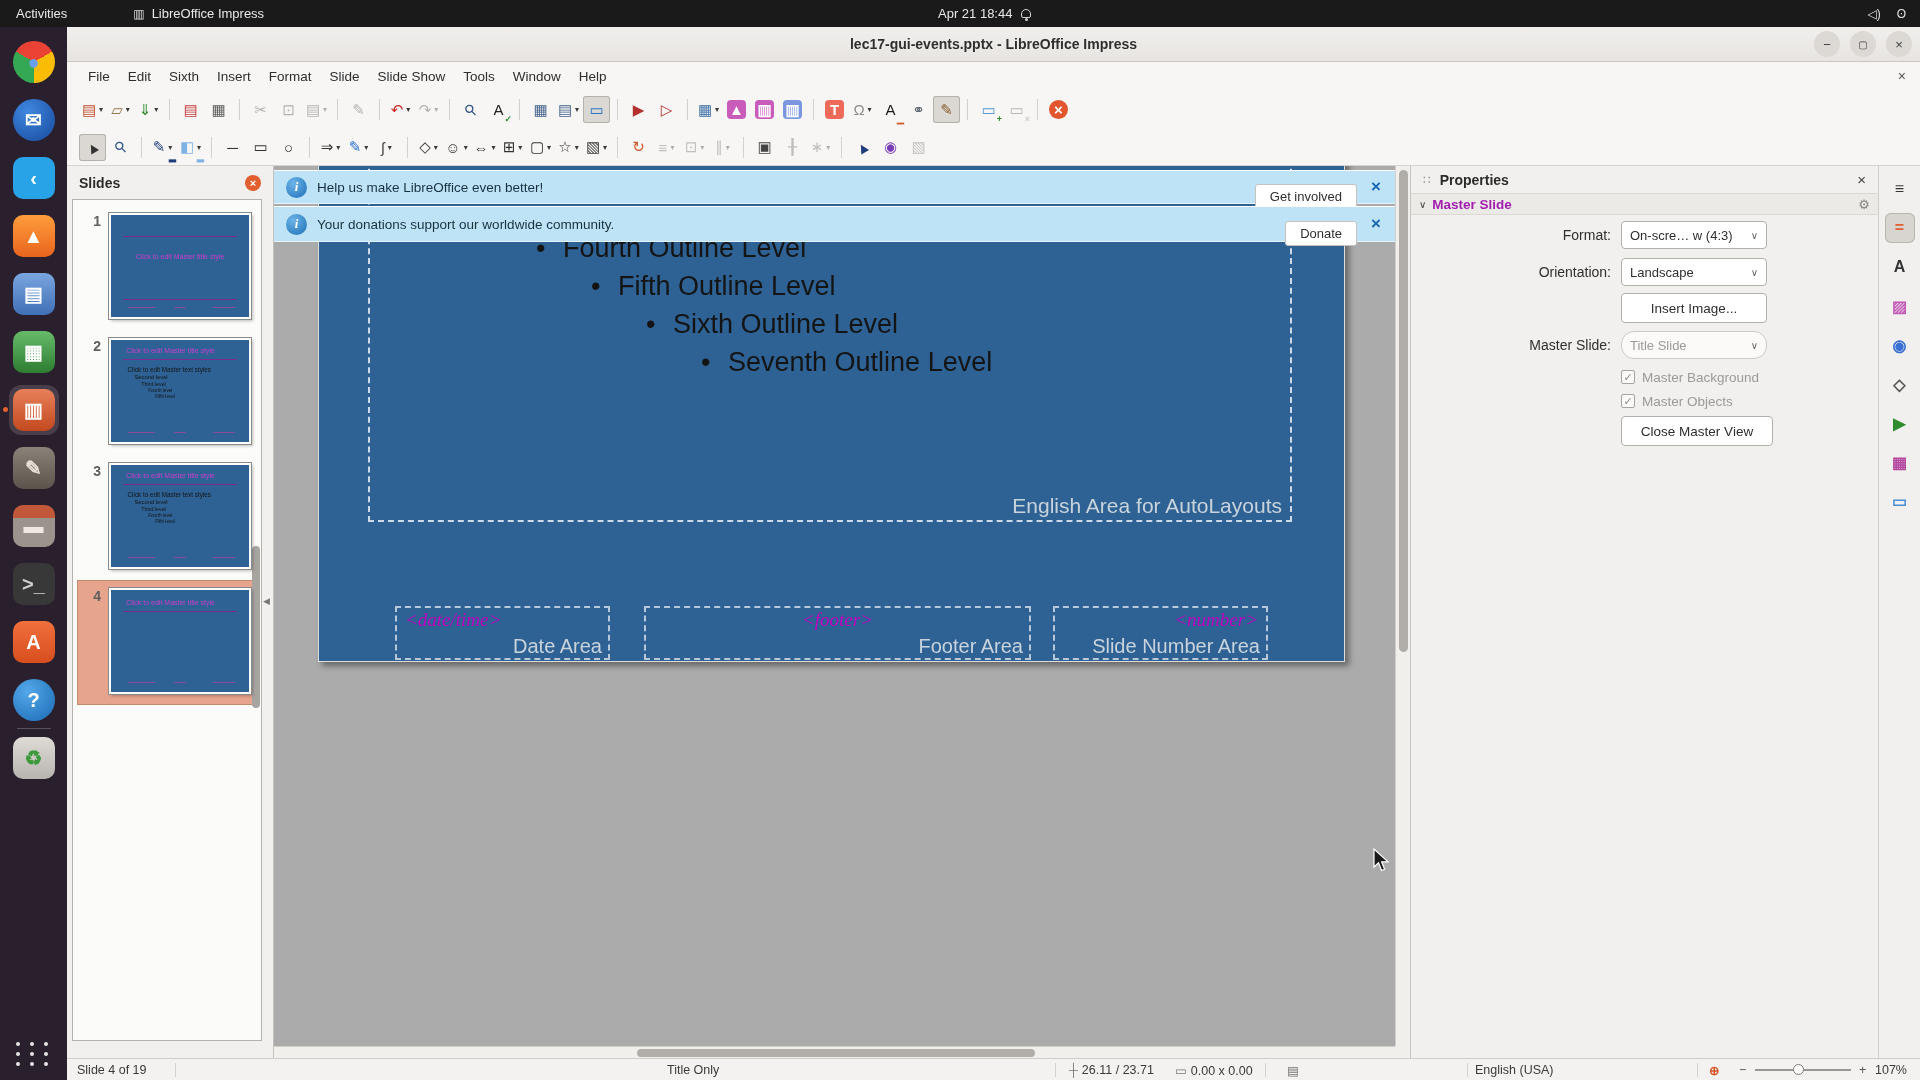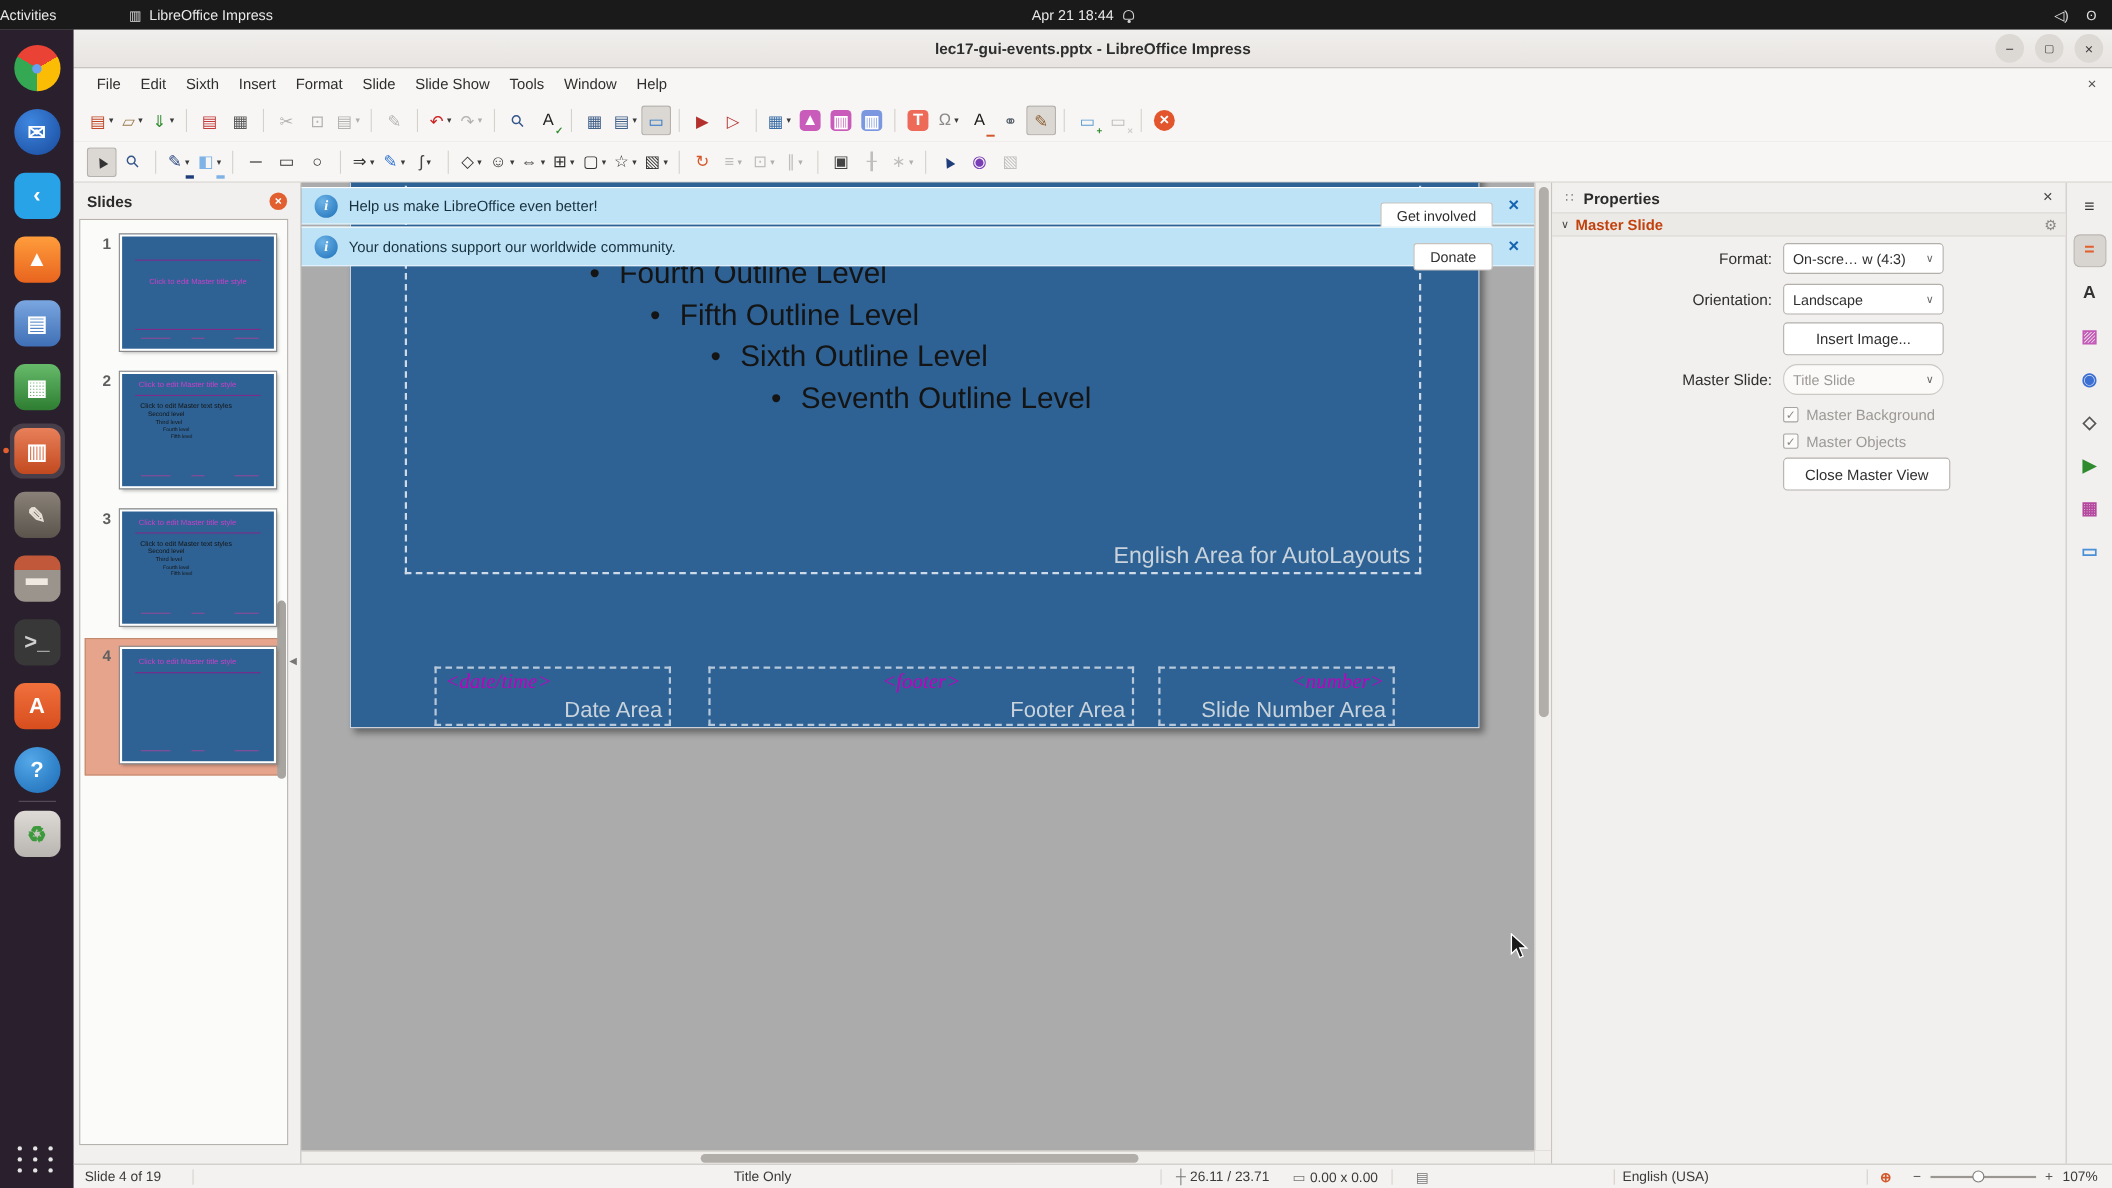--- a/index.html
+++ b/index.html
@@ -2,21 +2,21 @@
 <html style="--topbar-bg: #1a1a1a; --dock-bg: #2a1f2d; --toolbar-bg: #f7f6f4; --panel-bg: #f2f0ee; --canvas-gray: #ababab; --slide-blue: #2E6294; --notif-bg: #bfe3f6; --selection-salmon: #e7a48c; --placeholder-magenta: #c000c0; --thumb-title-magenta: #cb3fcb; --accent-orange: #e2602f;"><head>
 <meta charset="utf-8">
 <style>
   * { margin:0; padding:0; box-sizing:border-box; }
   html,body { width:1920px; height:1080px; overflow:hidden; }
   body { font-family:"Liberation Sans", sans-serif; font-size:13px; color:#333; background:#acacac; }
   .screen { position:relative; width:1920px; height:1080px; overflow:hidden; background:#acacac; }
 
   
   .gnome-bar { position:absolute; left:0; top:0; width:1920px; height:27px; background:var(--topbar-bg); color:#e8e8e8; display:flex; align-items:center; font-size:13px; }
-  .gb-activities { }
+  .gb-activities { margin-left:16px; }
   .gb-app { margin-left:66px; display:flex; align-items:center; gap:7px; }
   .gb-appicon { font-size:12px; color:#ddd; }
   .gb-clock { position:absolute; left:938px; display:flex; align-items:center; gap:9px; }
   .bell { display:inline-block; width:10px; height:9px; border:1.5px solid #d0d0d0; border-radius:5px 5px 2px 2px; position:relative; }
   .bell::after { content:''; position:absolute; left:3px; bottom:-4px; width:3px; height:3px; border-radius:50%; background:#d0d0d0; }
   .gb-right { position:absolute; right:14px; display:flex; gap:16px; font-size:12px; color:#e0e0e0; }
 
   
   .dock { position:absolute; left:0; top:27px; width:67px; height:1053px; background:var(--dock-bg); }
   .dock-items { display:flex; flex-direction:column; align-items:center; gap:8px; padding-top:10px; }
@@ -96,21 +96,21 @@
   .scroll-corner { position:absolute; left:1395px; top:1046px; width:15px; height:12px; background:#f1efec; }
 
   
   .props { position:absolute; left:1410px; top:166px; width:468px; height:892px; background:var(--panel-bg); border-left:1px solid #c9c6c2; }
   .props-header { position:absolute; top:0; left:0; right:0; height:27px; display:flex; align-items:center; padding:0 12px; }
   .ph-dots { color:#8a8784; font-size:12px; letter-spacing:1px; }
   .ph-title { margin-left:8px; font-weight:bold; font-size:14px; color:#2b2b2b; }
   .ph-close { margin-left:auto; color:#444; font-size:15px; }
   .section-bar { position:absolute; top:27px; left:0; right:0; height:22px; background:#eceae7; border-top:1px solid #dcd9d5; border-bottom:1px solid #dcd9d5; display:flex; align-items:center; padding:0 8px; }
   .sb-chev { font-size:10px; color:#444; margin-right:6px; }
-  .sb-title { font-weight:bold; font-size:13.5px; color:#c2410c; }
+  .sb-title { font-weight:bold; font-size:13.5px; color:#a21caf; }
   .sb-gear { margin-left:auto; color:#8a8784; font-size:13px; }
   .prop-row { position:absolute; left:0; width:100%; height:30px; display:flex; align-items:center; }
   .prop-label { width:200px; text-align:right; margin-right:10px; font-size:14px; color:#2f2f2f; }
   .select { width:146px; height:28px; background:#fff; border:1px solid #b3b0ac; border-radius:4px; display:flex; align-items:center; justify-content:space-between; padding:0 8px; font-size:13px; color:#2f2f2f; white-space:nowrap; overflow:hidden; }
   .select.off { color:#9c9996; background:#fbfaf9; border-color:#ccc9c5;border-radius:13px; }
   .chev { font-size:10px; color:#666; margin-left:4px; }
   .pbtn { position:absolute; left:210px; height:30px; background:#fff; border:1px solid #b3b0ac; border-radius:4px; font-size:13.5px; color:#2f2f2f; font-family:inherit; padding:0 10px; }
   .check-row { position:absolute; left:210px; display:flex; align-items:center; height:18px; }
   .cbox { width:14px; height:14px; border:1px solid #a6a3a0; background:#fcfbfa; border-radius:2px; display:flex; align-items:center; justify-content:center; font-size:11px; color:#8c8986; }
   .clabel { margin-left:7px; font-size:13.5px; color:#9c9996; white-space:nowrap; }

